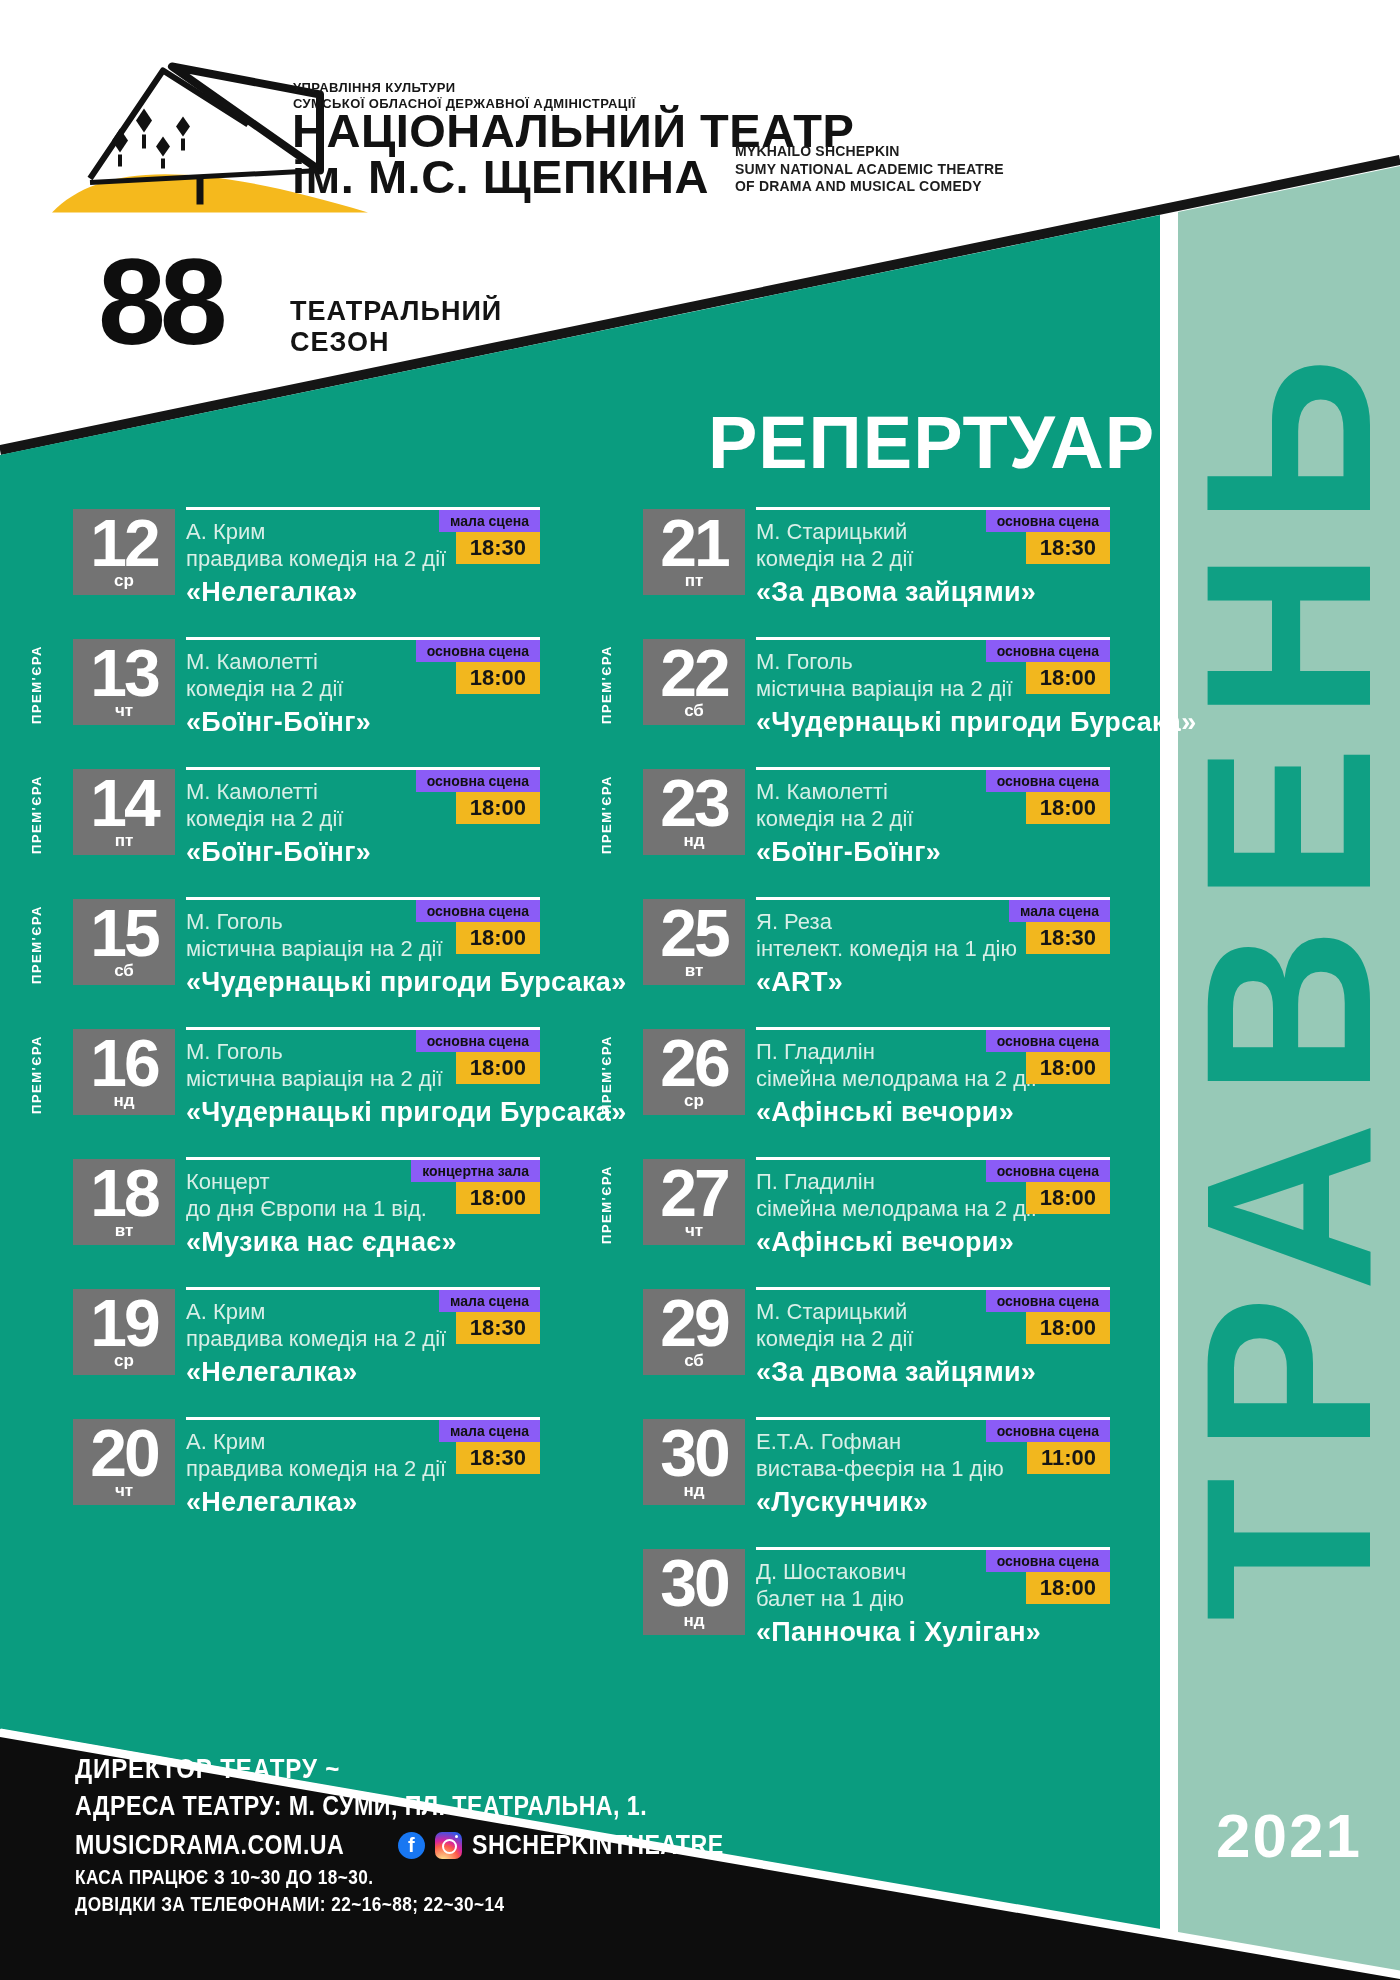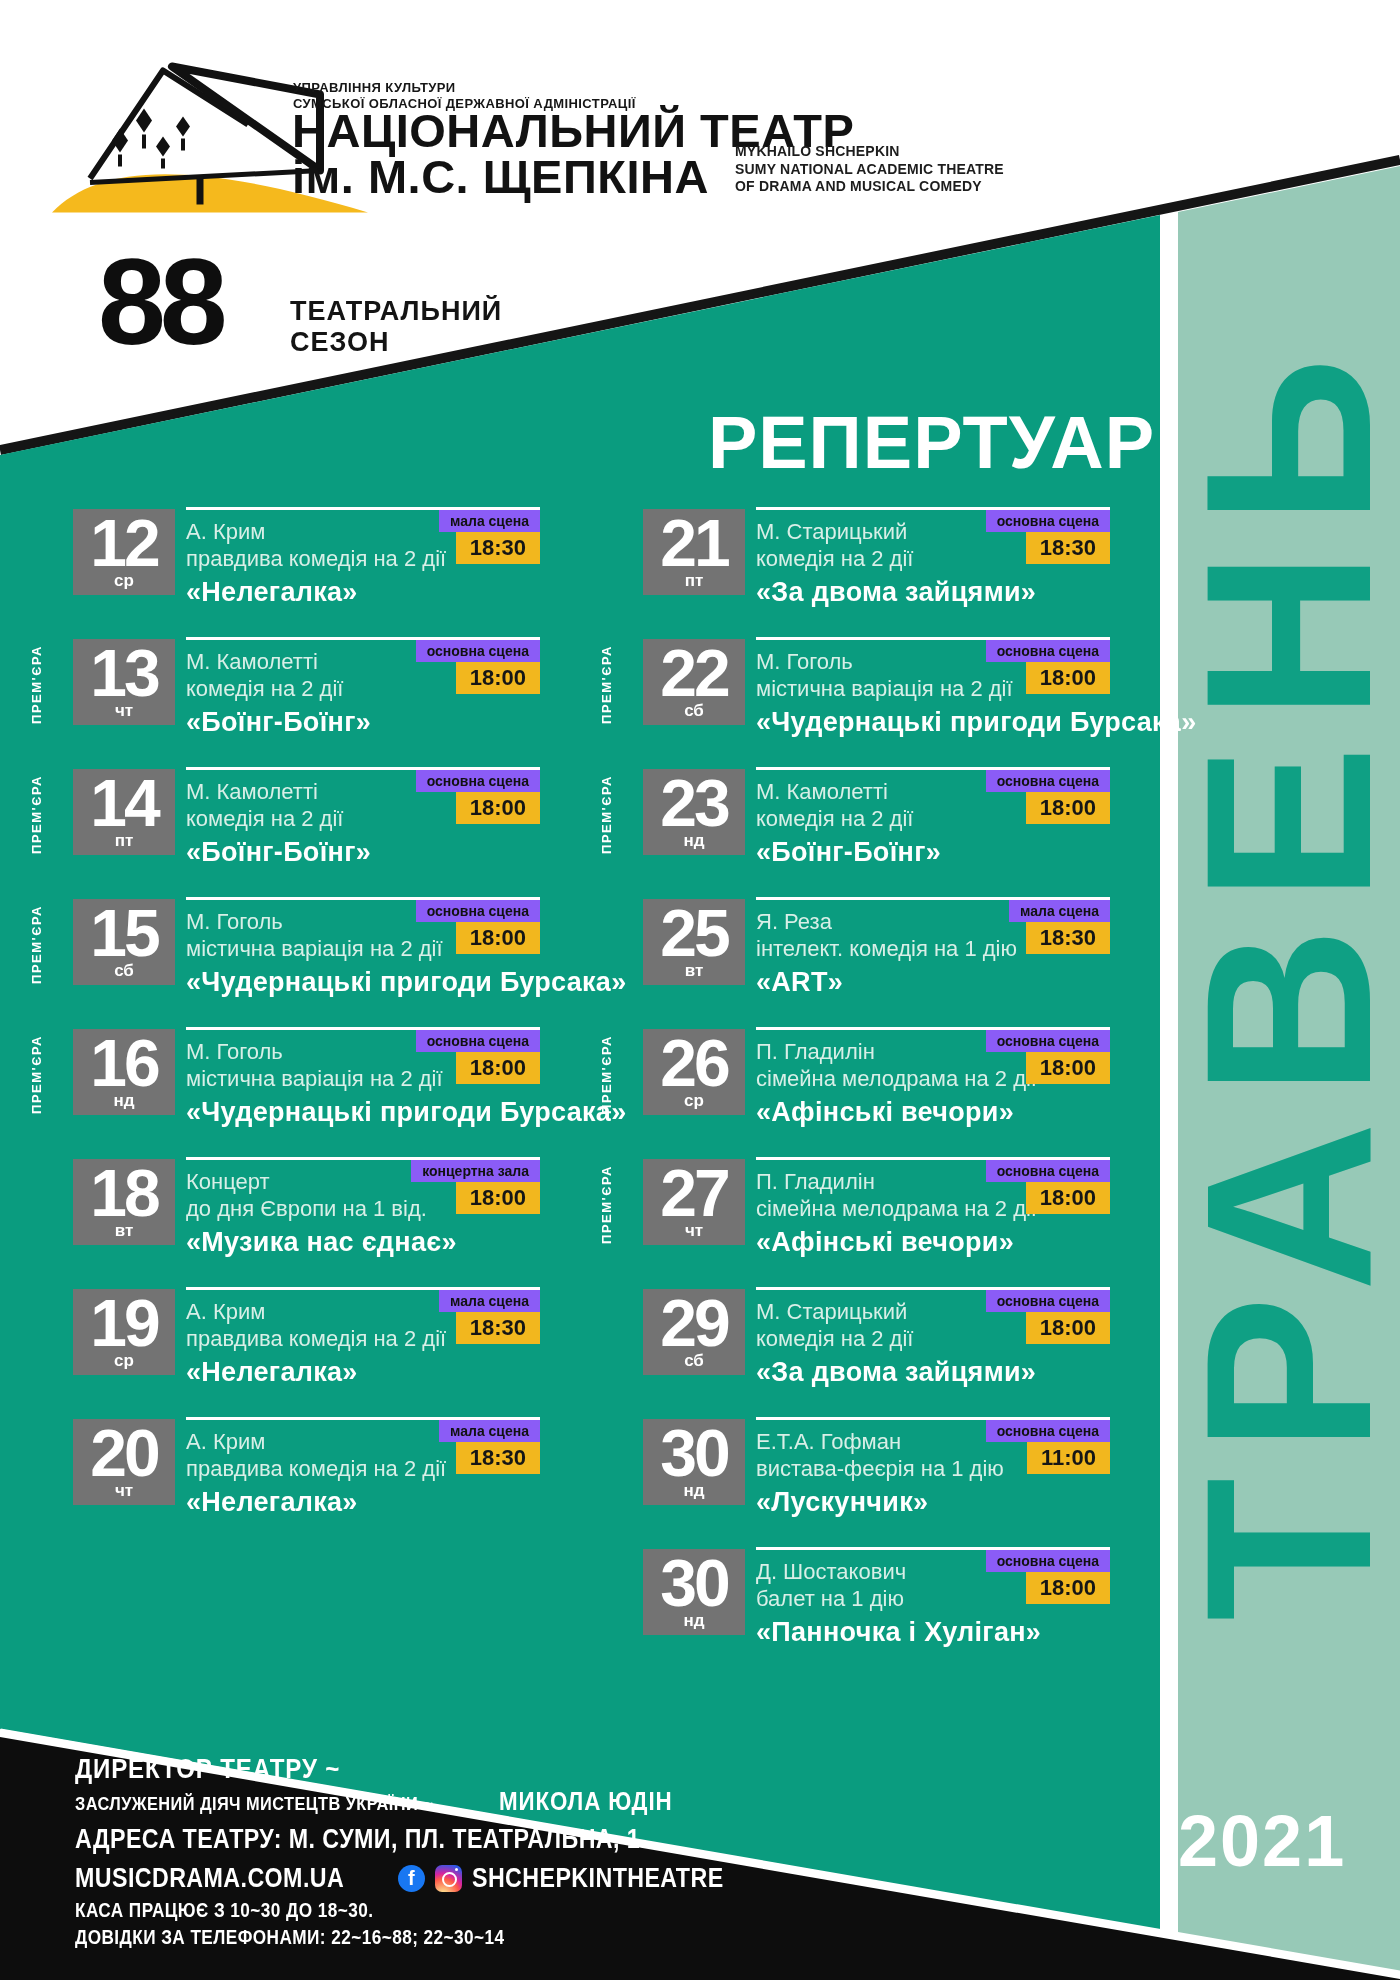--- a/index.html
+++ b/index.html
@@ -47,22 +47,22 @@
   .time{background:#f2b71e;color:#161616;font-size:22px;font-weight:800;padding:3px 14px;margin-top:0;}
   .author,.desc{font-size:22px;color:#d8efe7;line-height:27px;white-space:nowrap;}
   .author{margin-top:8px;}
   .title{margin-top:5px;font-size:27px;font-weight:800;color:#ffffff;white-space:nowrap;letter-spacing:.3px;}
 
   
   .month-box{position:absolute;left:1178px;top:166px;width:222px;height:1620px;
         display:flex;align-items:center;justify-content:center;z-index:2;}
   .month-text{transform:rotate(-90deg);white-space:nowrap;font-size:235px;font-weight:800;
         color:#0fa084;letter-spacing:25px;}
-  .year{position:absolute;left:1178px;top:1800px;width:222px;text-align:left;
-        font-size:72px;font-weight:800;color:#ffffff;letter-spacing:2px;z-index:2;}
+  .year{position:absolute;left:1178px;top:1800px;width:222px;text-align:center;
+        font-size:62px;font-weight:800;color:#ffffff;letter-spacing:2px;z-index:2;}
 
   
   .footer{position:absolute;left:75px;top:1752px;z-index:3;color:#ffffff;}
   .cond{display:inline-block;transform:scaleX(.86);transform-origin:0 50%;white-space:nowrap;}
   .f-line1{font-size:28px;font-weight:700;letter-spacing:1px;line-height:34px;}
   .f-line2{font-size:19px;font-weight:700;letter-spacing:.5px;line-height:30px;display:flex;align-items:baseline;gap:8px;}
   .f-name{font-size:26px;font-weight:800;letter-spacing:1px;}
   .f-line3{font-size:27px;font-weight:700;letter-spacing:.5px;line-height:40px;}
   .f-line4{font-size:27px;font-weight:700;letter-spacing:.5px;line-height:38px;display:flex;align-items:center;gap:10px;}
   .f-line5,.f-line6{font-size:20px;font-weight:700;letter-spacing:.5px;line-height:27px;}
@@ -414,24 +414,20 @@
         </div>
         <div class="author">Д. Шостакович</div>
         <div class="desc">балет на 1 дію</div>
         <div class="title">«Панночка і Хуліган»</div>
       </div>
     </div>
     </div>
 
   <div class="footer">
     <div class="f-line1"><span class="cond">ДИРЕКТОР ТЕАТРУ ~</span></div>
-    <div class="f-line2">
-      <span class="cond">ЗАСЛУЖЕНИЙ ДІЯЧ МИСТЕЦТВ УКРАЇНИ ~</span>
-      <span class="cond f-name">МИКОЛА ЮДІН</span>
-    </div>
     <div class="f-line3"><span class="cond">АДРЕСА ТЕАТРУ: М. СУМИ, ПЛ. ТЕАТРАЛЬНА, 1.</span></div>
     <div class="f-line4">
       <span class="cond">MUSICDRAMA.COM.UA</span>
       <span class="fb">
           <span>f</span>
         </span>
       <span class="ig">
           <span class="ig-lens"></span>
           <span class="ig-dot"></span>
         </span>

